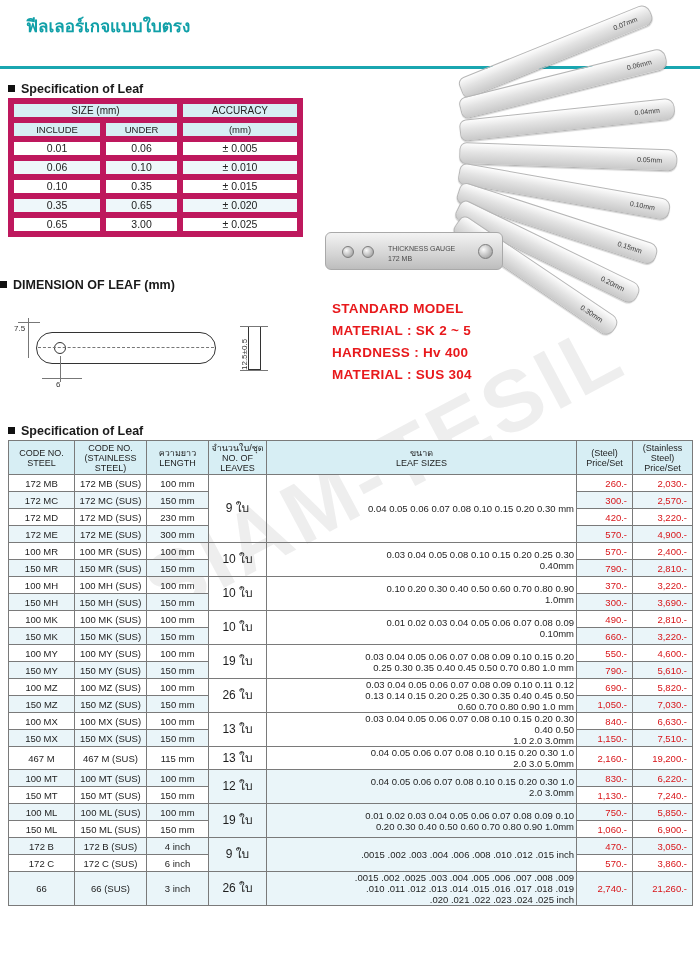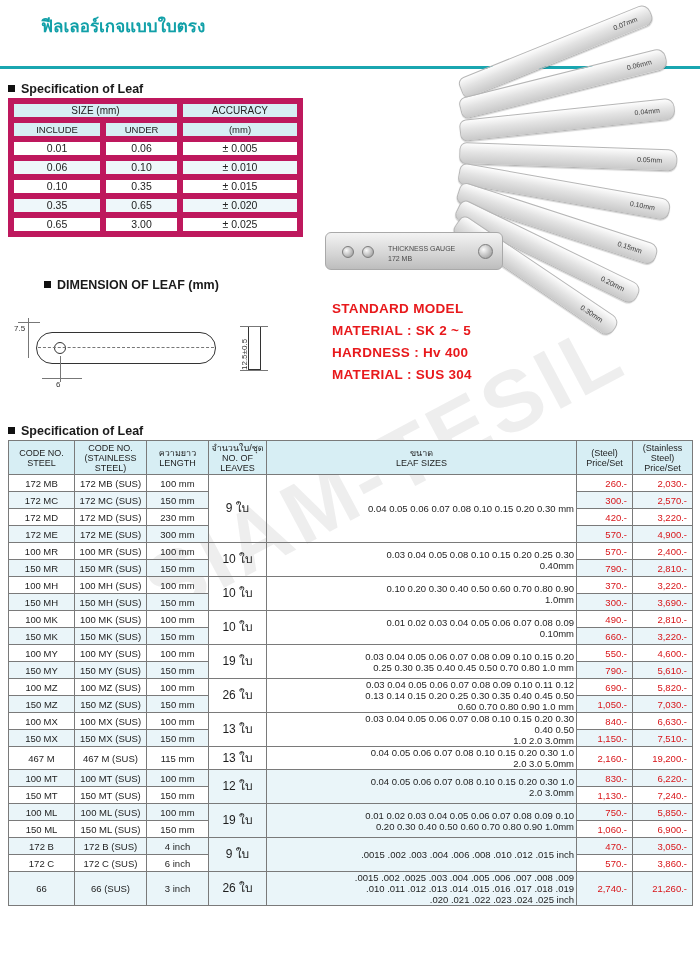--- a/index.html
+++ b/index.html
@@ -16,21 +16,20 @@
     background: #ffffff;
   }
   
   .header-thai {
     position: absolute;
     left: 26px; top: 12px;
     font-size: 17px;
     font-weight: bold;
     color: #11a0a8;
     letter-spacing: 0px;
-    margin-left: 15px;
   }
   .header-eng {
     position: absolute;
     left: 26px; top: 38px;
     font-size: 19px;
     font-weight: bold;
     color: #19a6b0;
     letter-spacing: 1.3px;
   }
   .header-rule {
@@ -314,21 +313,21 @@
       </div>
     <div class="handle">
       <div class="handle-txt">THICKNESS GAUGE</div>
       <div class="handle-txt" style="top:21px;">172 MB</div>
       <div class="rivet" style="left:16px; top:13px; width:12px; height:12px;"></div>
       <div class="rivet" style="left:36px; top:13px; width:12px; height:12px;"></div>
       <div class="rivet" style="left:152px; top:11px; width:15px; height:15px;"></div>
     </div>
   </div>
 
-  <div class="sec-head" style="left:8px; top:278px;padding-left:36px;">
+  <div class="sec-head" style="left:0; top:278px;">
     <span class="sq"></span><span>DIMENSION OF LEAF (mm)</span>
   </div>
 
   <div class="dim-box">
     <div class="leaf-shape"></div>
     <div class="leaf-hole"></div>
     <div class="leaf-center"></div>
     <div class="v-line" style="left:20px; top:18px; height:40px;"></div>
     <div class="h-line" style="left:10px; top:22px; width:22px;"></div>
     <div class="dim-label" style="left:6px; top:24px;">7.5</div>

